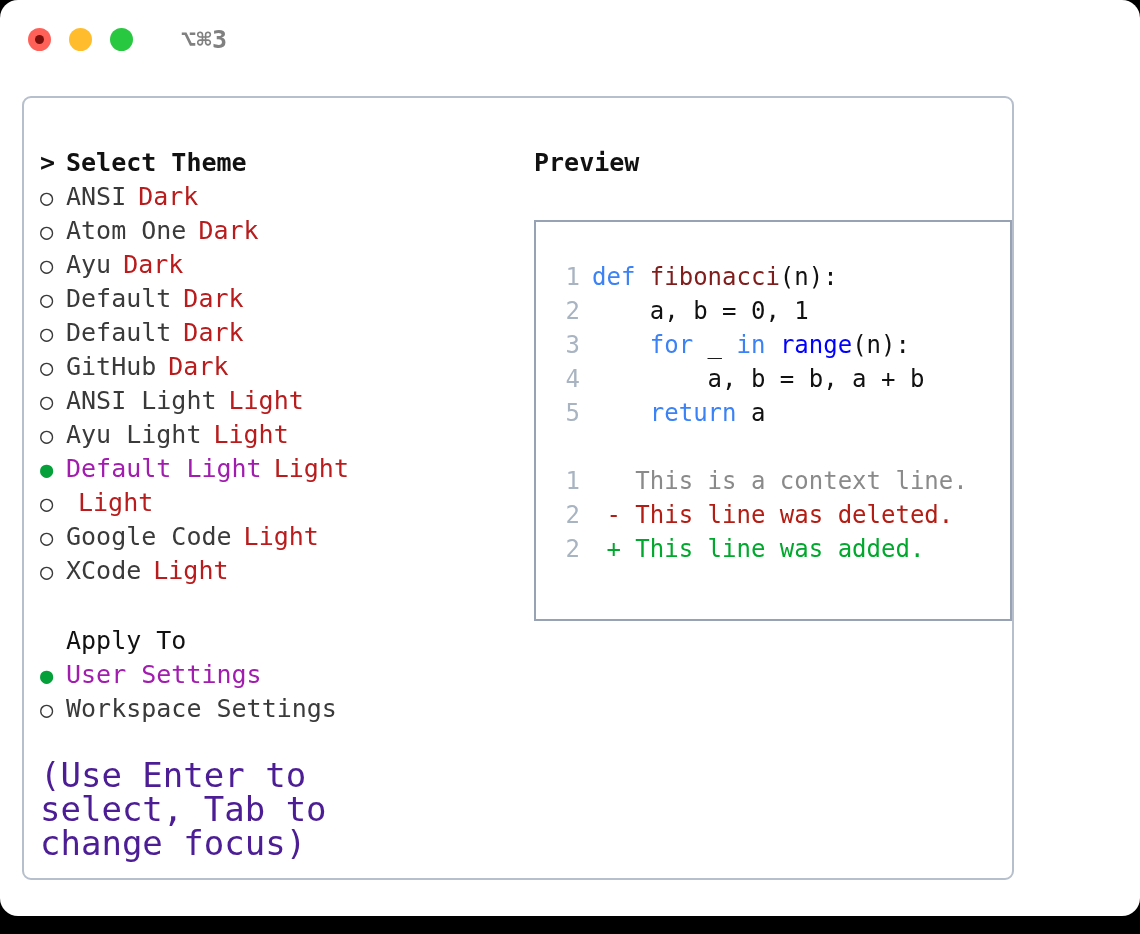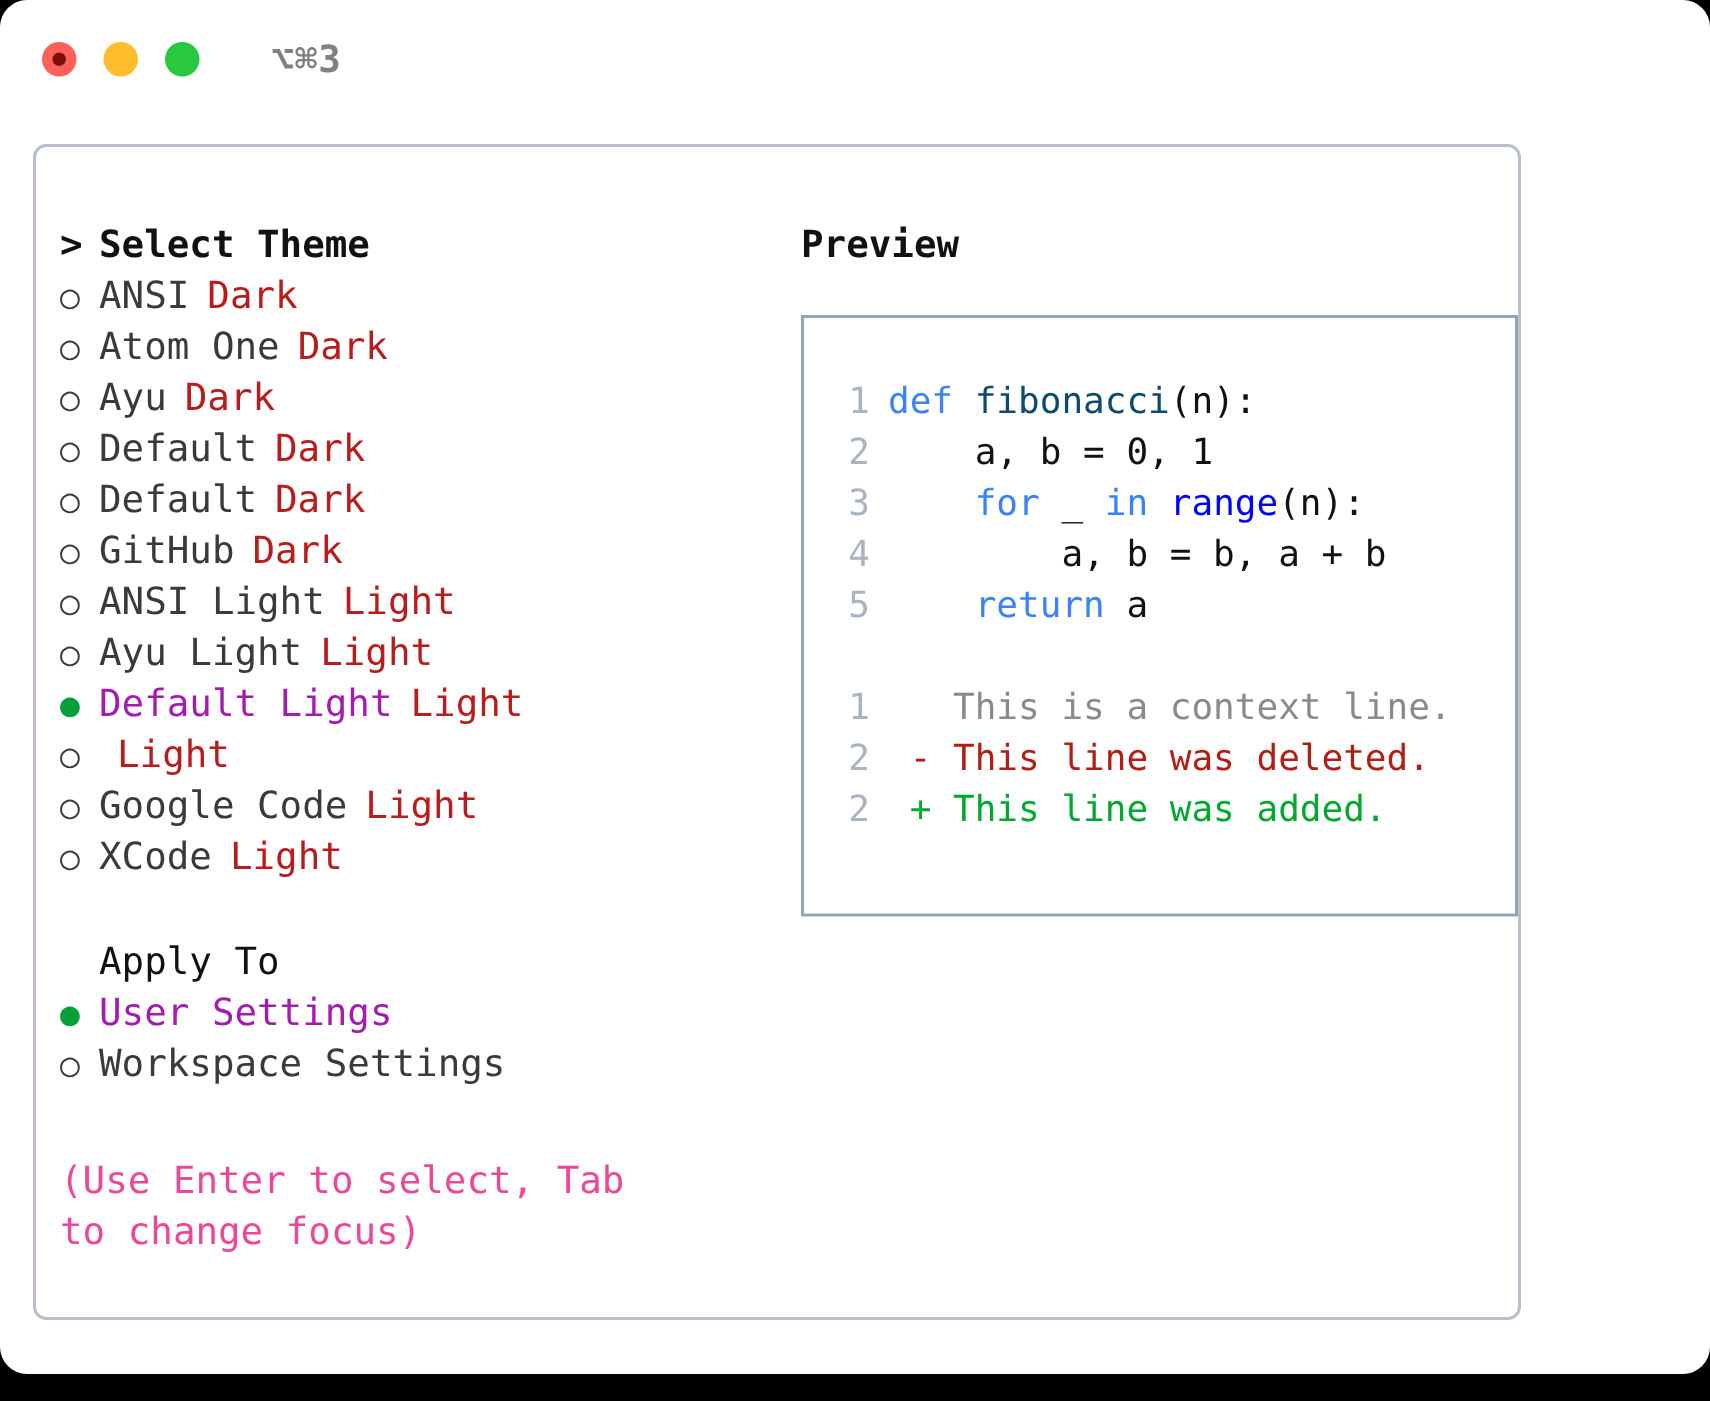--- a/index.html
+++ b/index.html
@@ -126,35 +126,35 @@
   .apply-head {
     height: 34px;
     line-height: 34px;
     font-size: 25px;
     color: #111111;
     padding-left: 26px;
     white-space: nowrap;
   }
 
   .hint {
-    margin-top: 44px;
-    font-size: 25px;
-    line-height: 34px;
-    color: #ec4899;
+    margin-top: 32px;
+    font-size: 34px;
+    line-height: 34px;
+    color: #4c1d95;
     width: 420px;
   }
 
   
   .preview-title {
     font-size: 25px;
     font-weight: bold;
     color: #111111;
     height: 34px;
     line-height: 34px;
-    margin-bottom: 30px;
+    margin-bottom: 40px;
   }
   .preview-box {
     width: 478px;
     height: 401px;
     border: 2px solid #97a3b4;
     background: #ffffff;
     padding: 38px 0 0 18px;
   }
 
   .code-line {
@@ -164,21 +164,21 @@
     color: #111111;
   }
   .lineno {
     display: inline-block;
     width: 26px;
     text-align: right;
     color: #a9b4c2;
     margin-right: 12px;
   }
   .kw  { color: #3b82f6; }
-  .fn  { color: #0c4a6e; }
+  .fn  { color: #7f1d1d; }
   .bi  { color: #0000ff; }
   .pl  { color: #111111; }
 
   .blank-line { height: 34px; }
 
   .diff-ctx { color: #8a8a8a; }
   .diff-del { color: #b31d13; }
   .diff-add { color: #00a82d; }
 </style>
 </head>

